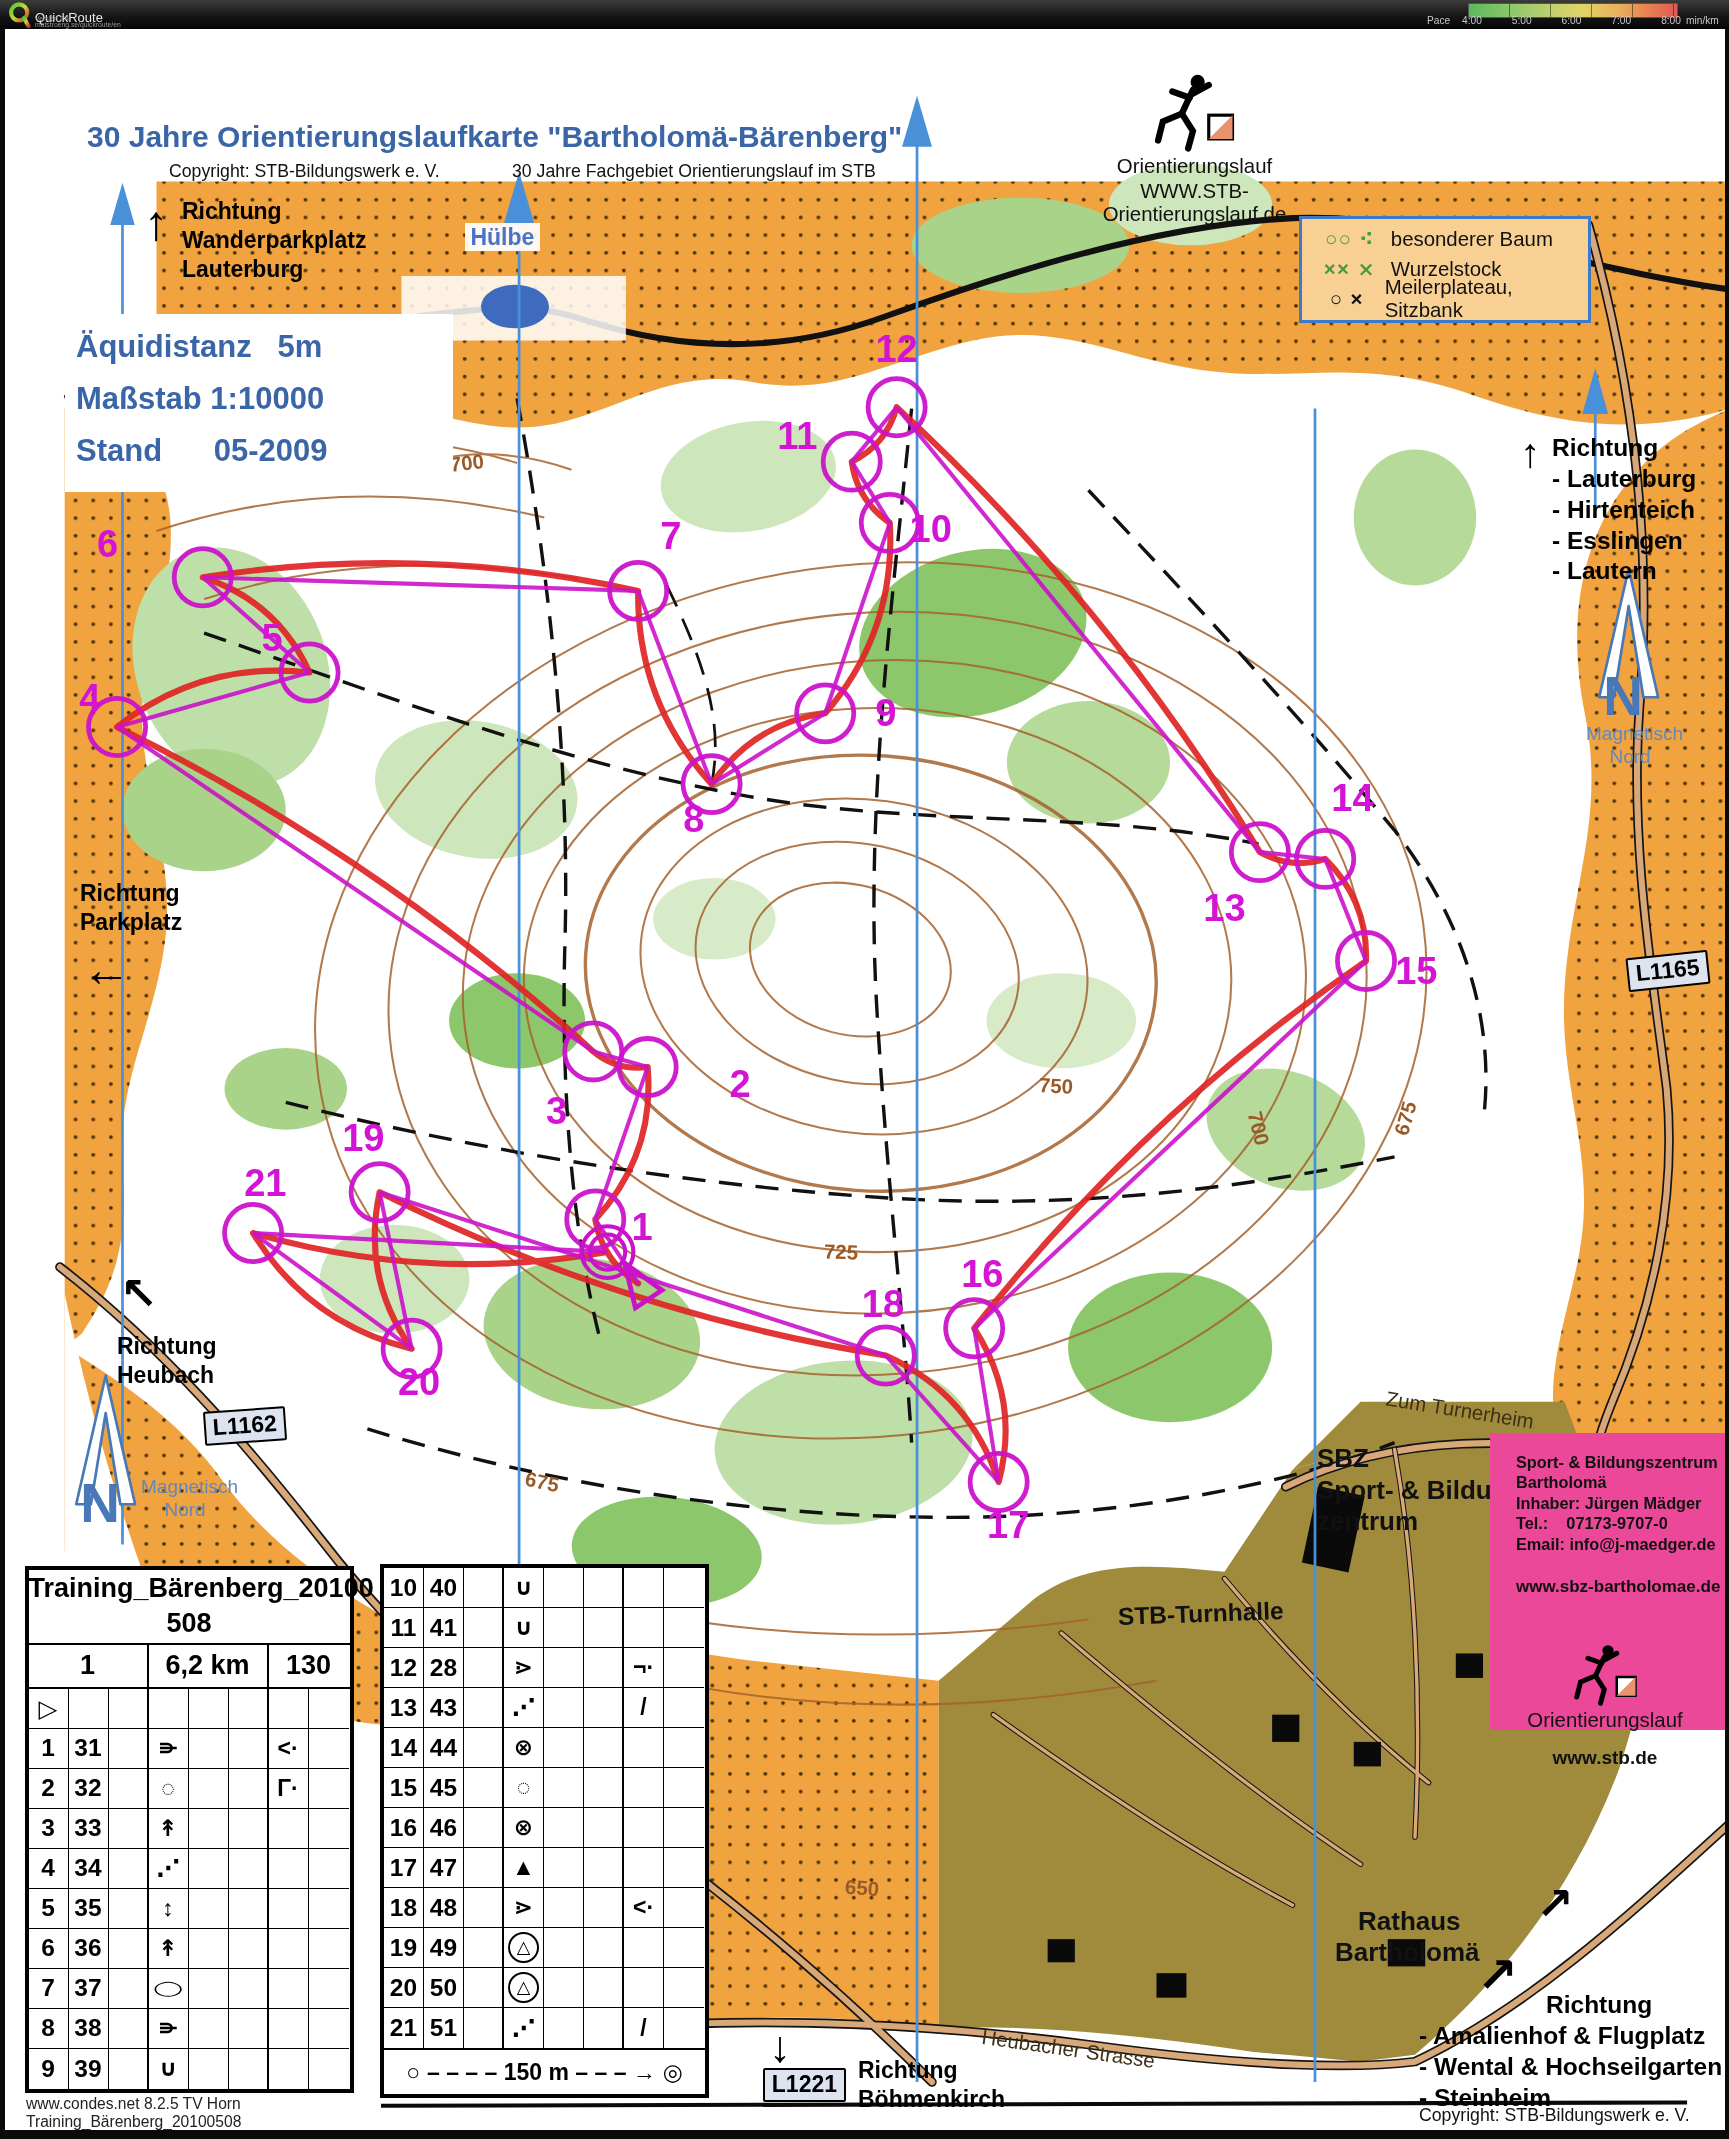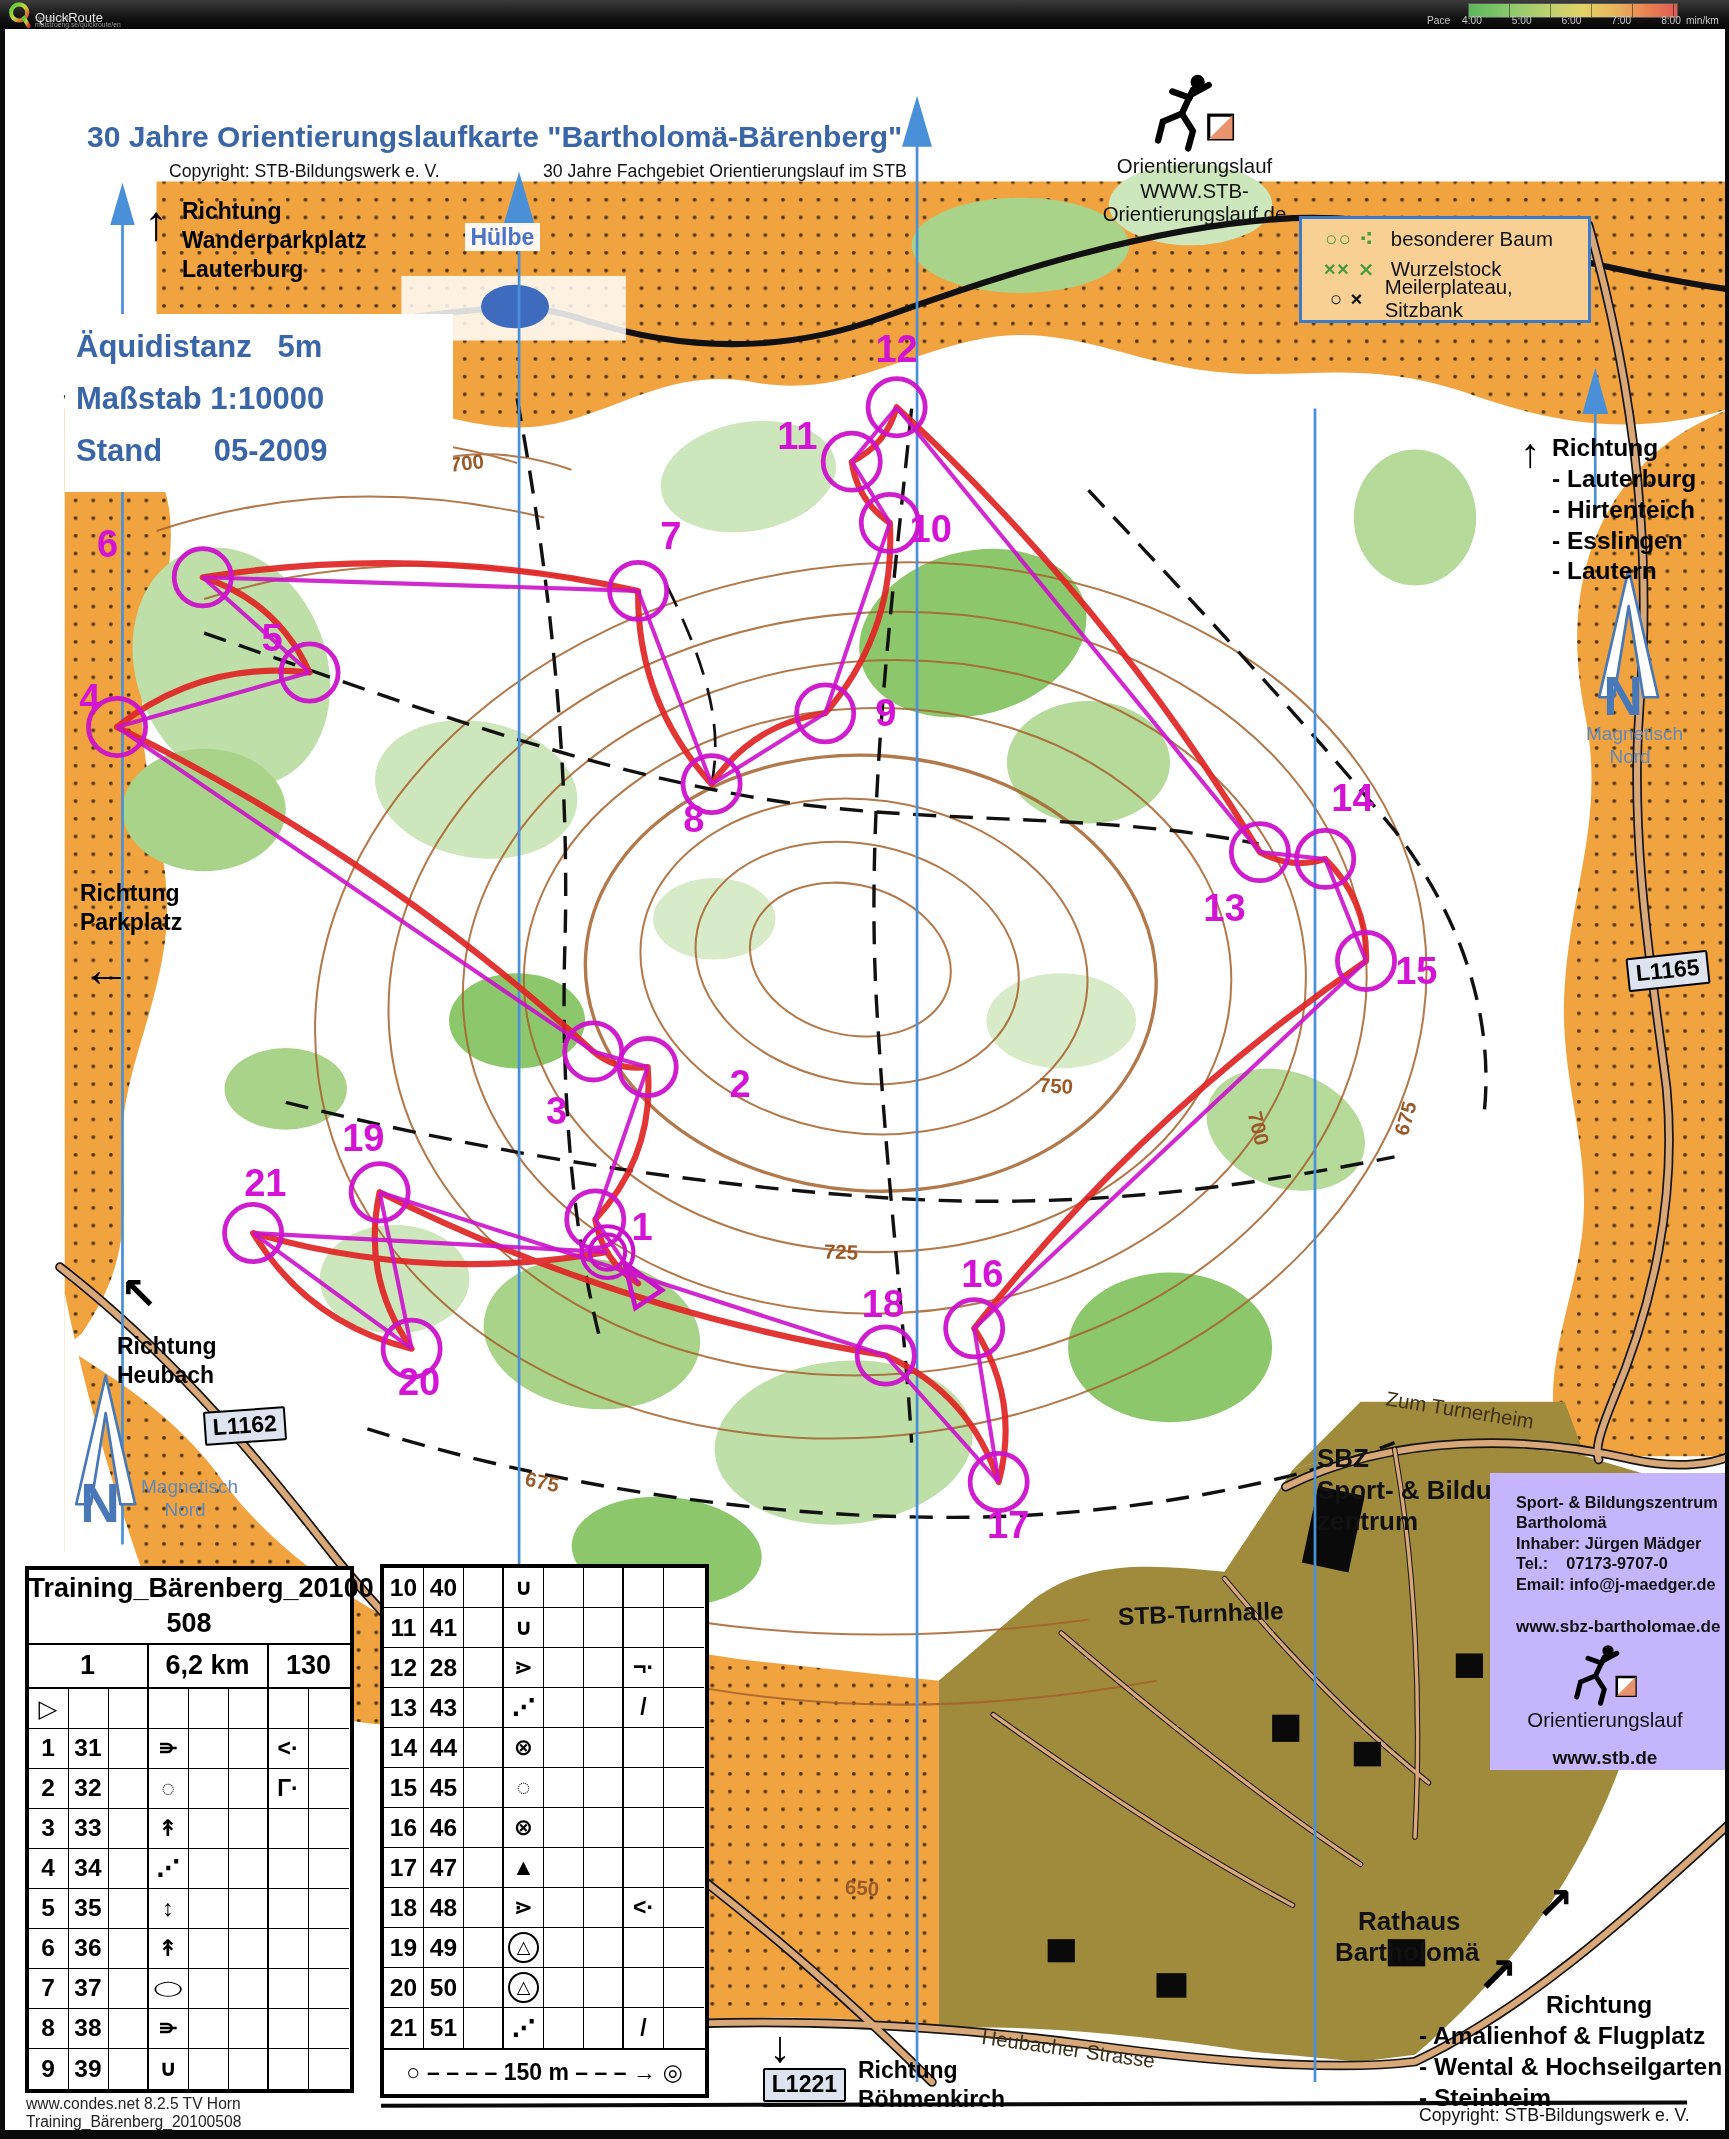--- a/index.html
+++ b/index.html
@@ -52,21 +52,21 @@
   .road-sign{position:absolute;background:#dde4f0;border:2.7px solid #000;color:#000;font-weight:bold;
     font-size:23px;padding:1.4px 6.8px;z-index:12;border-radius:2px;}
   
   .north{position:absolute;z-index:12;text-align:center;}
   .north .cap{color:#6288b8;font-size:19px;line-height:23px;}
   
   .runner{position:absolute;z-index:12;text-align:center;}
   .runner .cap1{color:#111;font-size:20.4px;margin-top:1.4px;}
   .runner .cap2{color:#111;font-size:19px;font-weight:bold;margin-top:15px;}
   
-  #sbz-box{position:absolute;left:1490px;top:1473px;width:240px;height:297px;background:#c4b5fd;z-index:11;}
+  #sbz-box{position:absolute;left:1490px;top:1433px;width:240px;height:297px;background:#ec4899;z-index:11;}
   #sbz-box .line{font-size:16.3px;font-weight:bold;color:#111;margin-left:26px;line-height:20.4px;white-space:pre;}
   #sbz-box .url{font-size:17px;font-weight:bold;color:#111;margin:23px 0 0 26px;}
   
   .card{position:absolute;background:#fff;border:4.1px solid #000;z-index:20;width:321px;}
   #card-left{left:24.5px;top:1566px;}
   #card-right{left:380px;top:1564px;}
   .card-title{border-bottom:2.7px solid #000;text-align:center;font-weight:bold;font-size:27px;
     line-height:35px;padding:1.4px 0;}
   .card-sum{display:grid;grid-template-columns:120px 120px 80px;height:42px;border-bottom:2px solid #000;}
   .card-sum div{display:flex;align-items:center;justify-content:center;font-size:27px;font-weight:bold;
@@ -326,21 +326,21 @@
         <span>8:00</span>
       </div>
     <div id="pace-unit">min/km</div>
   </div>
   <div id="bottombar"></div>
   <div class="edge" id="edgeL"></div>
   <div class="edge" id="edgeR"></div>
 
   <div id="map-subtitle">30 Jahre Orientierungslaufkarte "Bartholomä-Bärenberg"</div>
   <div class="copy" style="left:169px;top:161px;">Copyright: STB-Bildungswerk e. V.</div>
-  <div class="copy" style="left:543px;top:161px;">30 Jahre Fachgebiet Orientierungslauf im STB</div>
+  <div class="copy" style="left:512px;top:161px;">30 Jahre Fachgebiet Orientierungslauf im STB</div>
   <div id="info-bg"></div>
   <div id="info-block">Äquidistanz   5m
 Maßstab 1:10000
 Stand      05-2009</div>
   <div id="huelbe">Hülbe</div>
 
   <div id="legend-box">
     <div id="legend-rows">
         <div class="lgrow">
           <span class="lgsym" style="color: rgb(74, 154, 64);">○○ ⁖</span>

